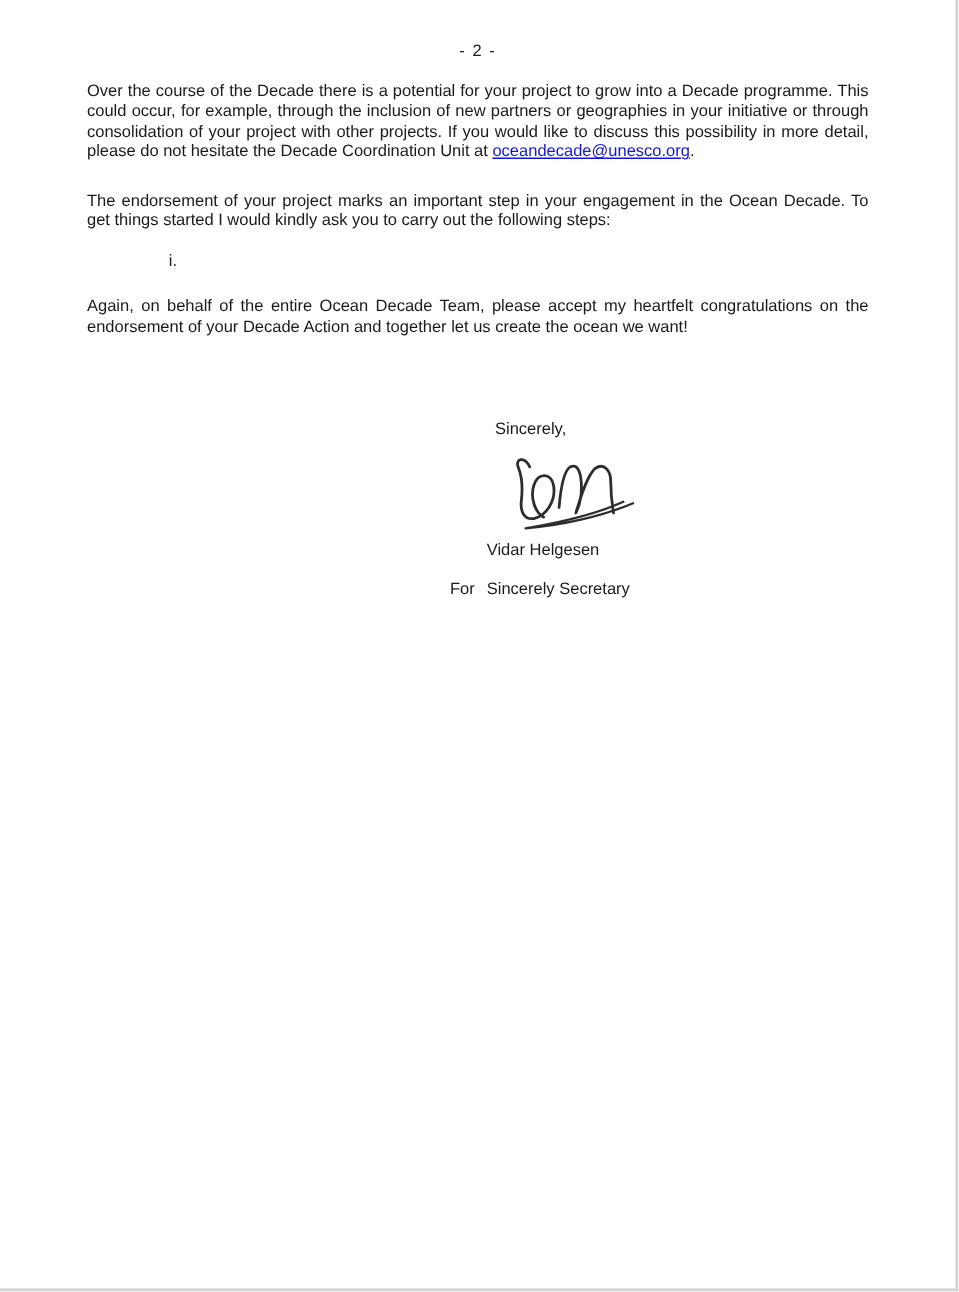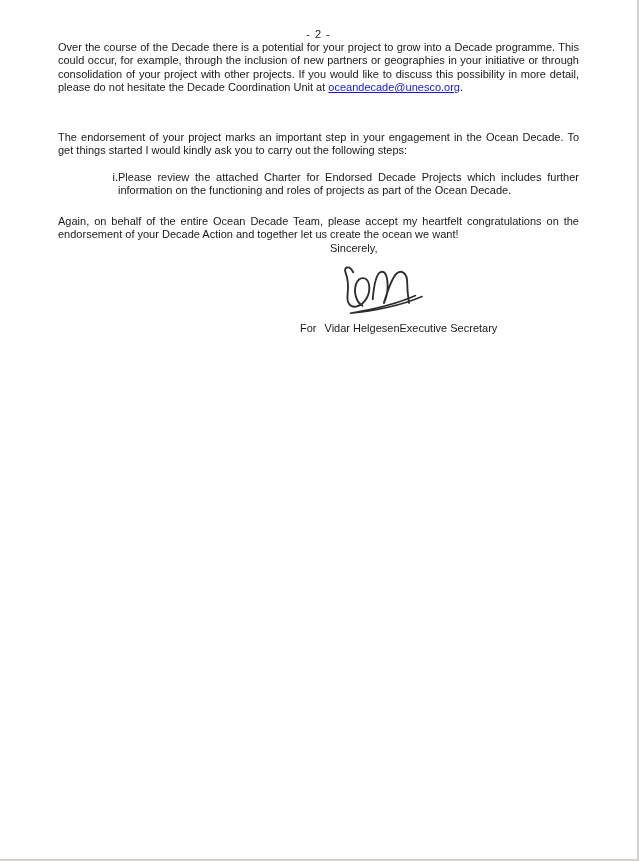--- a/index.html
+++ b/index.html
@@ -27,93 +27,93 @@
     height: 100%;
     padding: 28px 58px 0 58px;
   }
   p { margin: 0; }
   .page-number {
     text-align: center;
     line-height: 13px;
     letter-spacing: 1px;
   }
   .para { text-align: justify; }
-  .p1 { }
-  .p2 { margin-top: 36px; }
+  .p1 { margin-top: 14px; }
+  .p2 { margin-top: 19px; }
   .p3 { margin-top: 17px; }
   a.email-link {
     color: #1414e6;
     text-decoration: underline;
     cursor: pointer;
   }
   .list-item {
     display: flex;
     margin-top: 13.5px;
   }
   .list-marker {
     flex: 0 0 60px;
     text-align: right;
     white-space: nowrap;
   }
   .list-text {
     flex: 1 1 auto;
     text-align: justify;
   }
   .closing {
+    margin-top: 55px;
     margin-left: 272px;
   }
   .signature-block {
     margin-top: 7px;
     margin-left: 272px;
     width: 105px;
     height: 54px;
   }
   .signature-block svg { display: block; }
   .signoff {
     margin-top: 5px;
     margin-left: 242px;
     display: flex;
     align-items: flex-end;
     gap: 8px;
     line-height: 14.5px;
   }
-  .signoff-name-title { display: flex; flex-direction: row; }
+  .signoff-name-title { display: flex; flex-direction: column; gap: 12px; }
 </style>
 </head>
 <body>
 
 <div class="page">
   <div class="content">
 
     <p class="page-number">- 2 -</p>
 
     <p class="para p1"><span>Over the course of the Decade there is a potential for your project to grow into a Decade programme. This could occur, for example, through the inclusion of new partners or geographies in your initiative or through consolidation of your project with other projects. If you would like to discuss this possibility in more detail, please do not hesitate the Decade Coordination Unit at </span><a class="email-link">oceandecade@unesco.org</a><span>.</span></p>
 
     <p class="para p2">The endorsement of your project marks an important step in your engagement in the Ocean Decade. To get things started I would kindly ask you to carry out the following steps:</p>
 
     <div class="list-item">
       <span class="list-marker">i.</span>
-      <span class="list-text">Please review the attached Charter for Endorsed Decade Projects which includes further information on the functioning and roles of projects as part of the Ocean Decade.</span>
     </div>
 
 
     <p class="para p3">Again, on behalf of the entire Ocean Decade Team, please accept my heartfelt congratulations on the endorsement of your Decade Action and together let us create the ocean we want!</p>
 
     <p class="closing">Sincerely,</p>
 
     <div class="signature-block">
       <svg width="105" height="54" viewBox="0 0 105 58" fill="none" stroke="#2d2d2d" stroke-linecap="round" stroke-linejoin="round">
         <path stroke-width="2" d="M21,11 C17,3 10,5 13,12 C15,17 16,26 15,35 C14,43 17,49 24,48 C33,46 40,35 38,24 C36,15 27,15 24,24 C21,33 25,44 31,47"></path>
         <path stroke-width="2" d="M42,40 C43,28 45,14 50,11 C56,8 58,17 58,26 C58,33 56,40 54,44 C57,34 62,17 68,12 C74,8 79,13 79,22 C79,30 80,38 81,44"></path>
         <path stroke-width="1.6" d="M88,36 C66,46 36,52 18,55 C44,53 74,46 95,37"></path>
       </svg>
     </div>
 
     <div class="signoff">
       <span>For</span>
       <span class="signoff-name-title">
         <span>Vidar Helgesen</span>
-        <span>Executive Secretary</span>
+        <span>Sincerely Secretary</span>
       </span>
     </div>
 
   </div>
 </div>
 
 </body></html>

